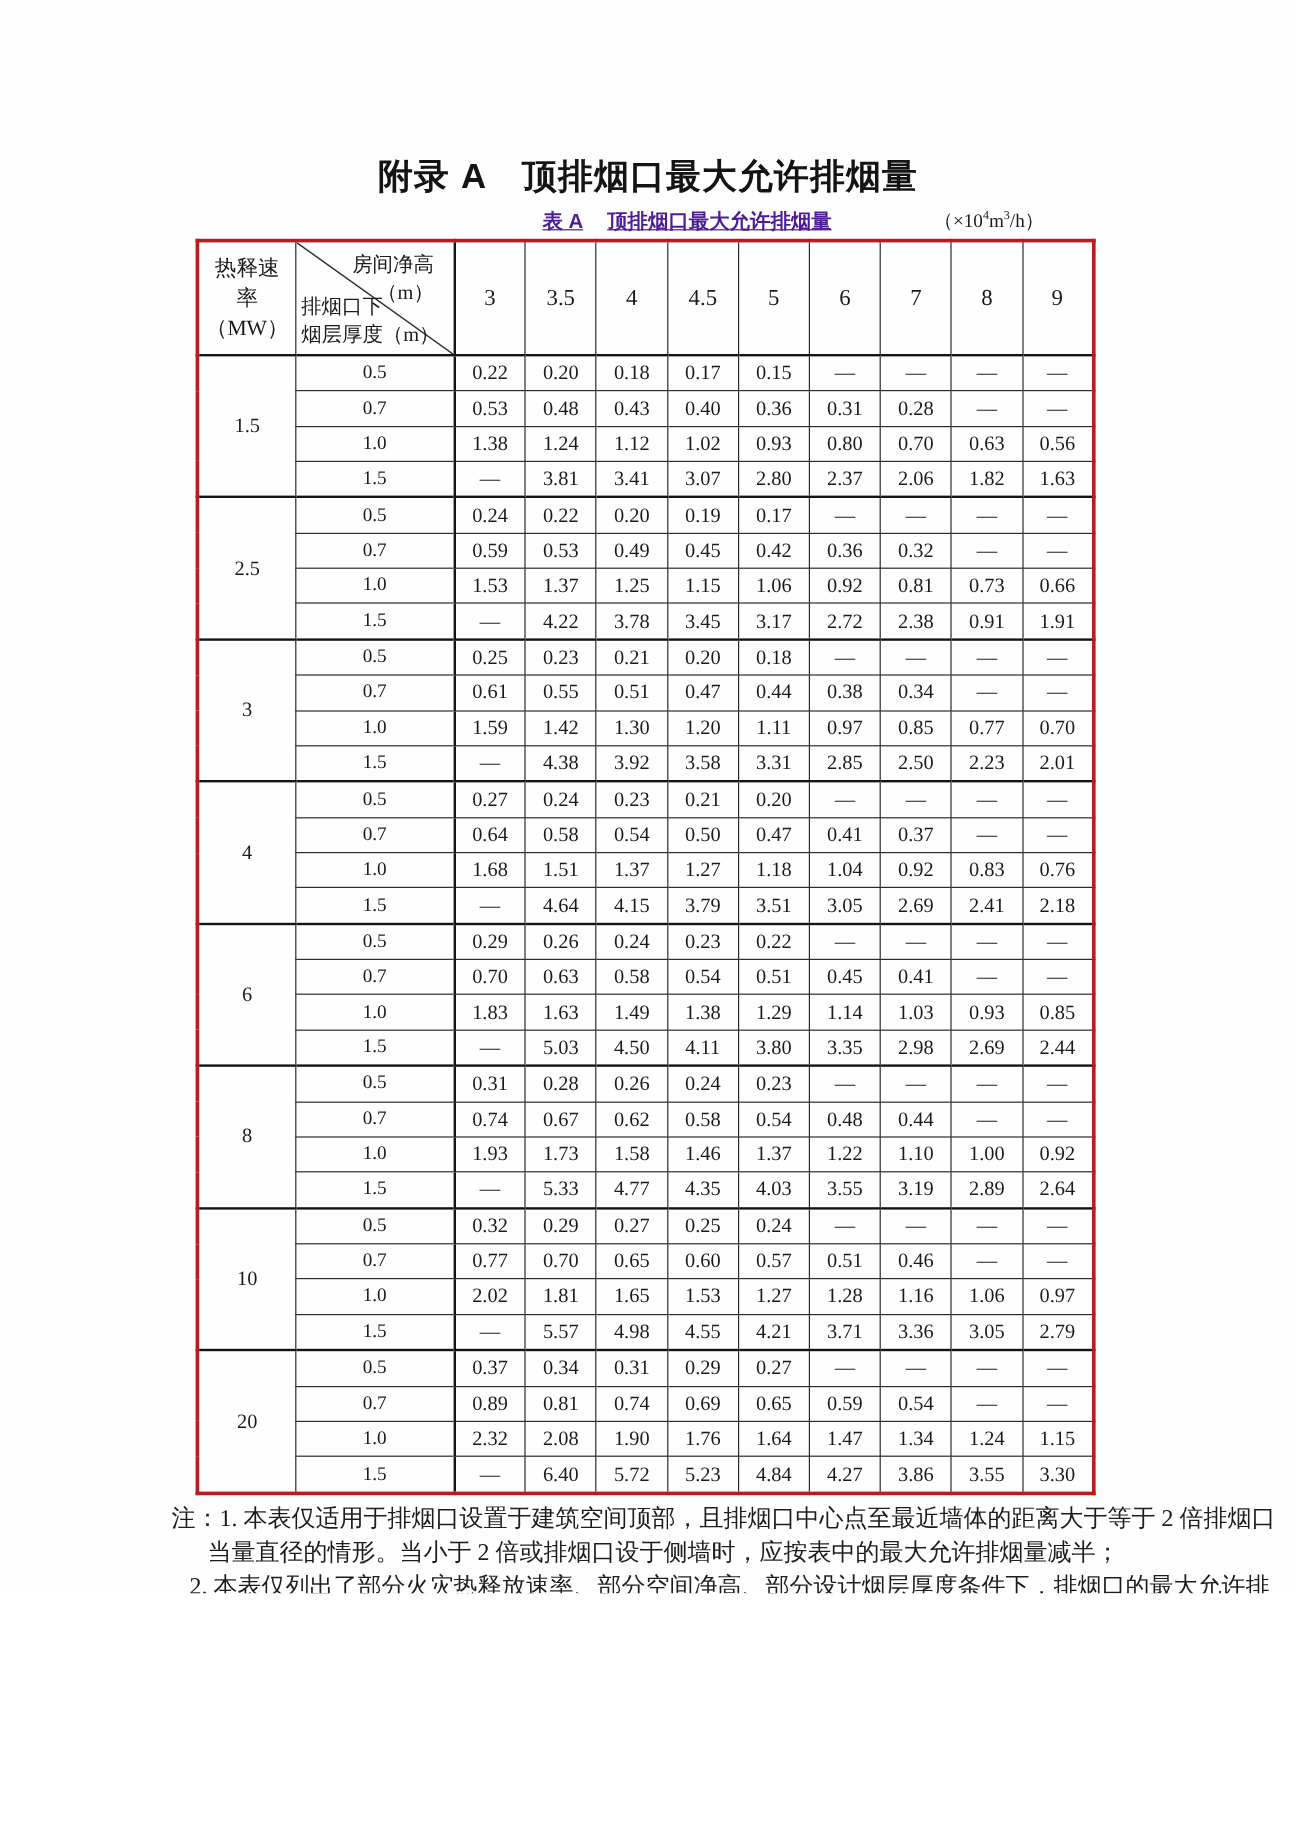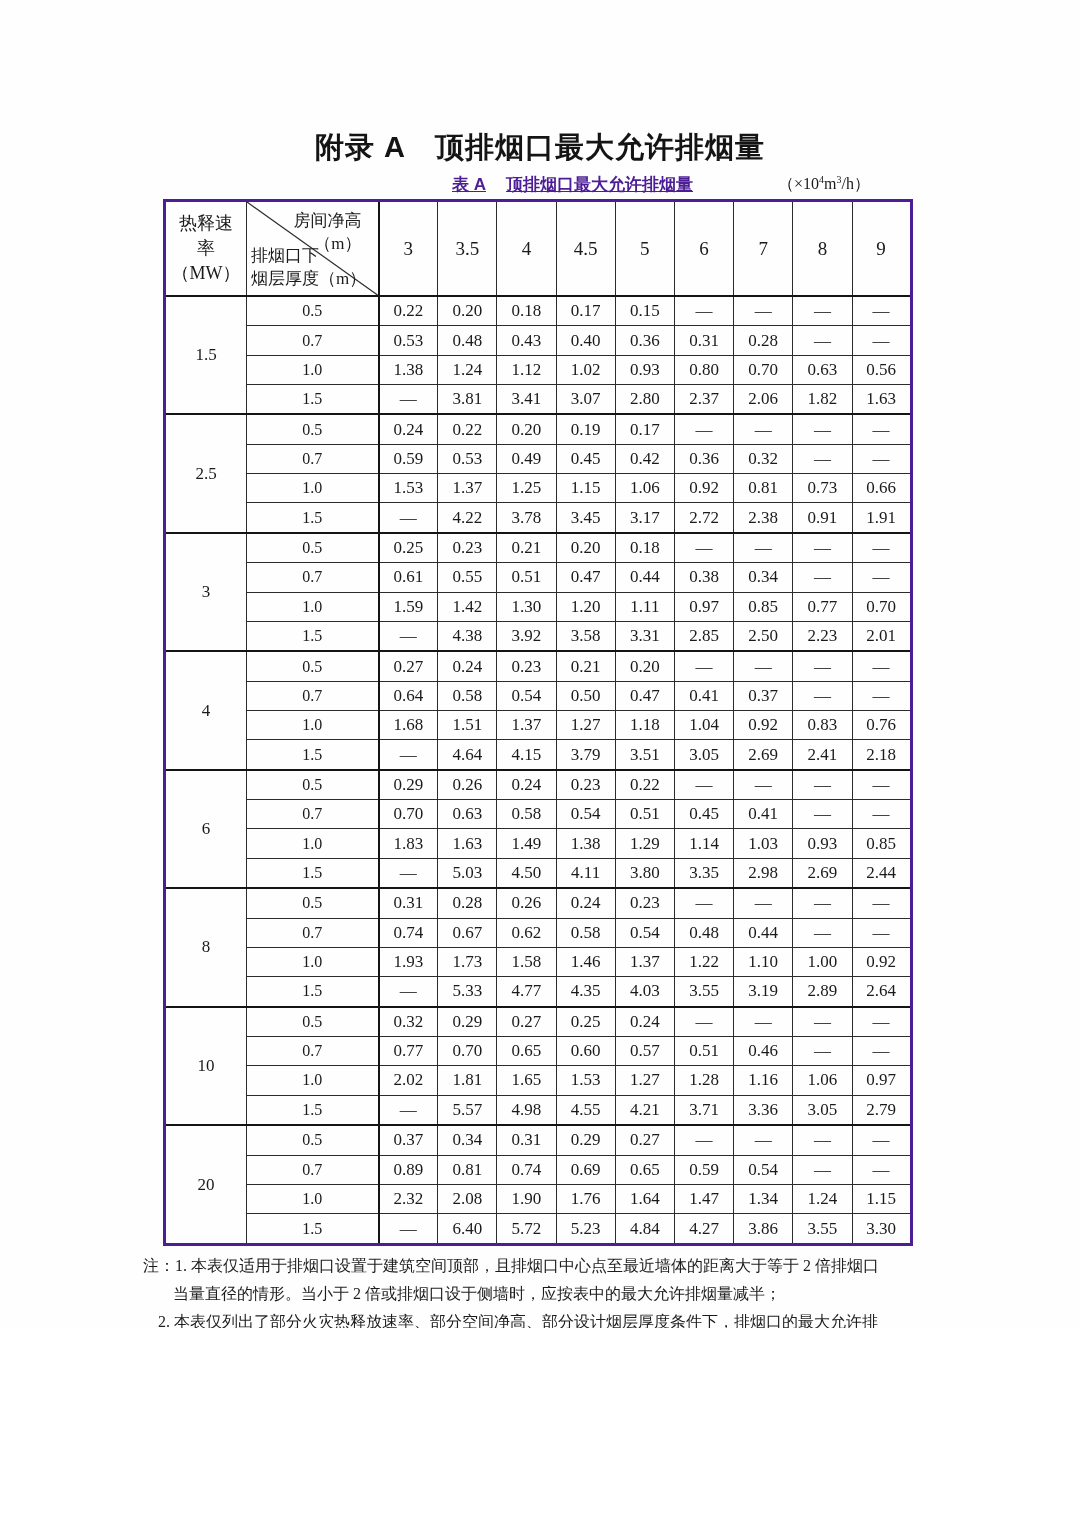--- a/index.html
+++ b/index.html
@@ -28,42 +28,42 @@
   .unit{
     position:absolute;right:40px;top:1px;
     font-size:16px;font-weight:normal;
     font-family:"Liberation Serif","DejaVu Serif",serif;
   }
   .unit sup{font-size:10px;}
   .data-table{
     position:absolute;left:163px;top:199px;
     width:747px;height:1047px;
     border-collapse:collapse;table-layout:fixed;
-    border:3px solid #4c1d95;
+    border:3px solid #b91c1c;
   }
   .data-table th,.data-table td{
     border:1px solid #2b2b2b;
     text-align:center;vertical-align:middle;
     padding:0;font-weight:normal;
   }
   .data-table thead th{height:93px;border-bottom:2.5px solid #141414;}
   .data-table tr.group-start td{border-top:2.5px solid #141414;}
   .data-table .thick-left{border-left:2.5px solid #141414;}
   .col-h{font-size:19px;}
   .val-cell{font-size:17px;}
   .thickness-cell{font-size:16px;}
   .mw-cell{font-size:17px;}
   .corner-mw{font-size:18px;line-height:25px;}
   .corner-diag{position:relative;}
   .diag-svg{position:absolute;left:0;top:0;width:100%;height:100%;display:block;}
   .diag-top{position:absolute;top:7px;right:16px;text-align:right;font-size:17px;line-height:23px;}
   .diag-bottom{position:absolute;bottom:5px;left:4px;text-align:left;font-size:17px;line-height:23px;}
   .notes{
     position:absolute;left:143px;top:1252px;
-    font-size:16px;line-height:28px;white-space:nowrap;color:#1c1c1c;
+    font-size:20px;line-height:28px;white-space:nowrap;color:#1c1c1c;
   }
   .note-line.indent-0{padding-left:0;}
   .note-line.indent-1{padding-left:15px;}
   .note-line.indent-2{padding-left:30px;}
   .page-number{
     position:absolute;top:1394px;right:160px;
     font-size:16px;color:#1c1c1c;
   }
 </style>
 </head>

